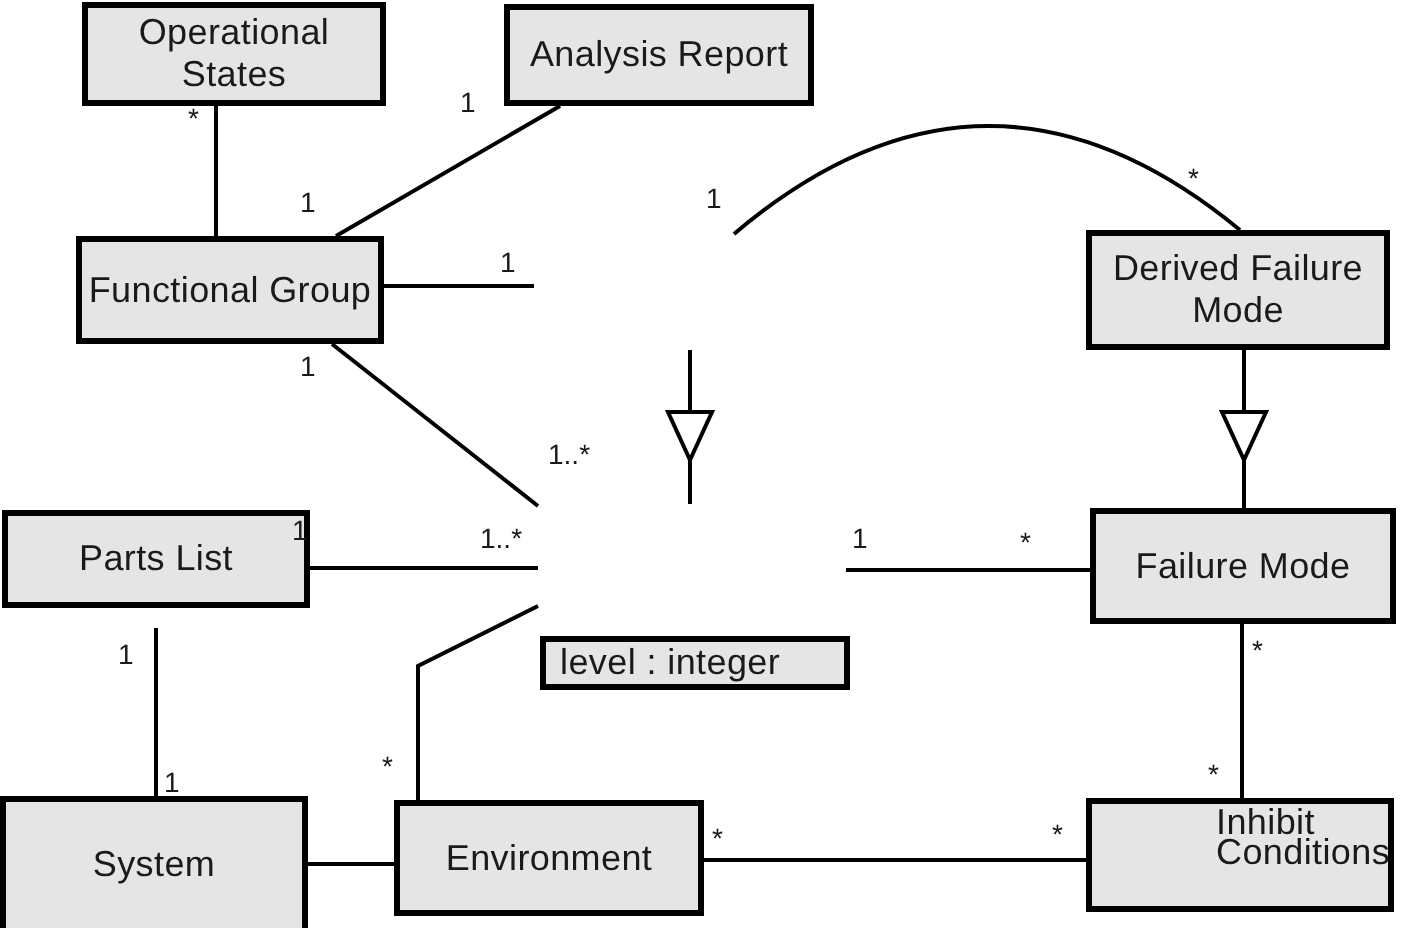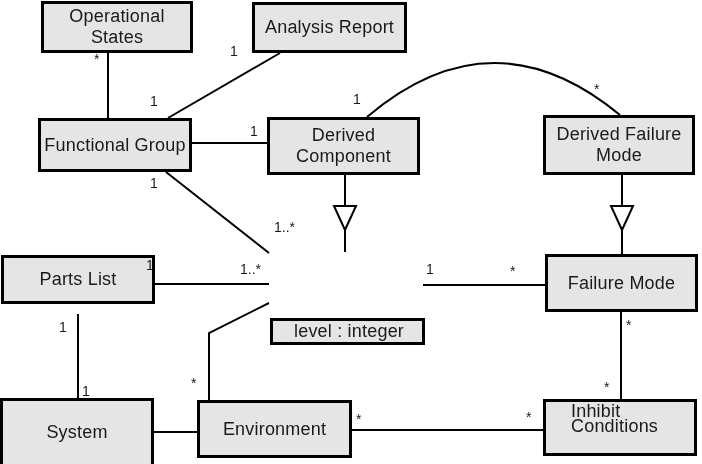--- a/index.html
+++ b/index.html
@@ -7,21 +7,21 @@
     position:relative;width:702px;height:464px;background:#ffffff;overflow:hidden;
     font-family:"Liberation Sans","DejaVu Sans",sans-serif;color:#1a1a1a;
   }
   .lines{position:absolute;left:0;top:0;width:702px;height:464px;}
   .cls{
     position:absolute;box-sizing:border-box;border:3px solid #000;background:#e5e5e5;
     display:flex;align-items:center;justify-content:center;
     font-size:18px;letter-spacing:0.2px;text-align:center;
   }
   .cls.attr{
-    justify-content:flex-start;padding-left:21px;text-align:center;
+    justify-content:flex-start;padding-left:7px;text-align:center;
   }
   .cls.toplefttext{
     align-items:flex-start;justify-content:flex-start;
     padding:2px 0 0 25px;text-align:left;line-height:15px;
   }
   .cls.toplefttext span{display:block;width:86px;}
   .mult{
     position:absolute;font-size:14px;line-height:14px;color:#1a1a1a;white-space:nowrap;
   }
 </style>
@@ -60,23 +60,20 @@
   </div>
 
   <div class="cls" style="left:252px;top:2px;width:155px;height:51px;">
     <span>Analysis Report</span>
   </div>
 
   <div class="cls" style="left:38px;top:118px;width:154px;height:54px;">
     <span>Functional Group</span>
   </div>
 
-  <div class="cls" style="left:267px;top:117px;width:153px;height:58px;">
-    <span>Derived Component</span>
-  </div>
 
   <div class="cls" style="left:543px;top:115px;width:152px;height:60px;">
     <span>Derived Failure Mode</span>
   </div>
 
   <div class="cls" style="left:1px;top:255px;width:154px;height:49px;">
     <span>Parts List</span>
   </div>
 
   <div class="cls attr" style="left:270px;top:318px;width:155px;height:27px;">
@@ -88,21 +85,21 @@
   </div>
 
   <div class="cls" style="left:0px;top:398px;width:154px;height:69px;">
     <span>System</span>
   </div>
 
   <div class="cls" style="left:197px;top:400px;width:155px;height:58px;">
     <span>Environment</span>
   </div>
 
-  <div class="cls toplefttext" style="left:543px;top:399px;width:154px;height:57px;">
+  <div class="cls toplefttext" style="left:543px;top:399px;width:154px;height:57px;justify-content:flex-end;">
     <span>Inhibit Conditions</span>
   </div>
 
   <span class="mult" style="left:94px;top:52px;">*</span>
   <span class="mult" style="left:230px;top:44px;">1</span>
   <span class="mult" style="left:150px;top:94px;">1</span>
   <span class="mult" style="left:250px;top:124px;">1</span>
   <span class="mult" style="left:353px;top:92px;">1</span>
   <span class="mult" style="left:594px;top:82px;">*</span>
   <span class="mult" style="left:150px;top:176px;">1</span>

